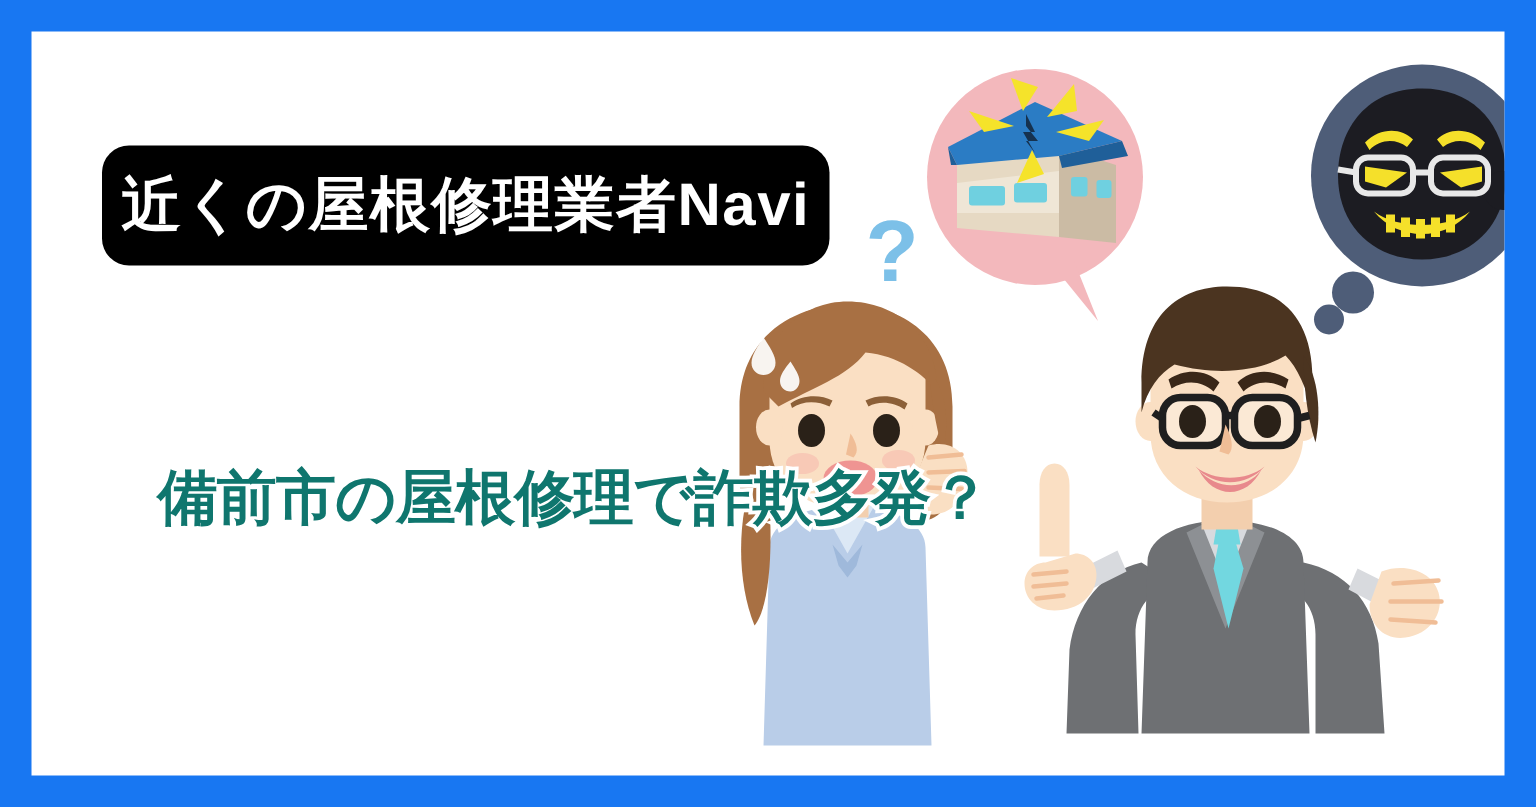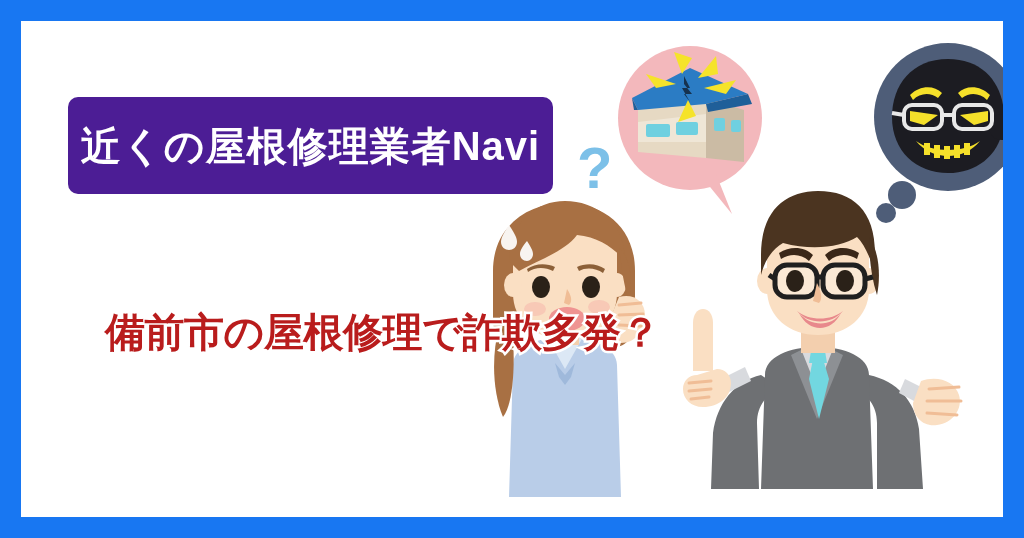--- a/index.html
+++ b/index.html
@@ -34,23 +34,23 @@
     left: 21px; top: 21px;
     width: 982px; height: 496px;
     background: #ffffff;
     overflow: hidden;
   }
 
   
   .badge {
     position: absolute;
     left: 47px; top: 76px;
-    width: 485px; height: 97px;
-    background: #4c1d95;
-    border-radius: 10px;
+    width: 485px; height: 80px;
+    background: #000000;
+    border-radius: 18px;
     display: flex;
     align-items: center;
     justify-content: center;
     z-index: 30;
   }
   .badge-label {
     color: #ffffff;
     font-size: 40px;
     font-weight: bold;
     letter-spacing: 1px;
@@ -72,21 +72,21 @@
   
   .headline-block {
     position: absolute;
     left: 52px; top: 290px;
     z-index: 40;
     pointer-events: none;
   }
   .subhead {
     font-size: 40px;
     font-weight: bold;
-    color: #b91c1c;
+    color: #0f766e;
     line-height: 1.08;
     white-space: nowrap;
     letter-spacing: -0.5px;
     -webkit-text-stroke: 5px #ffffff;
     paint-order: stroke fill;
     margin: 0 0 6px 32px;
   }
   .mainhead {
     font-size: 67px;
     font-weight: bold;

